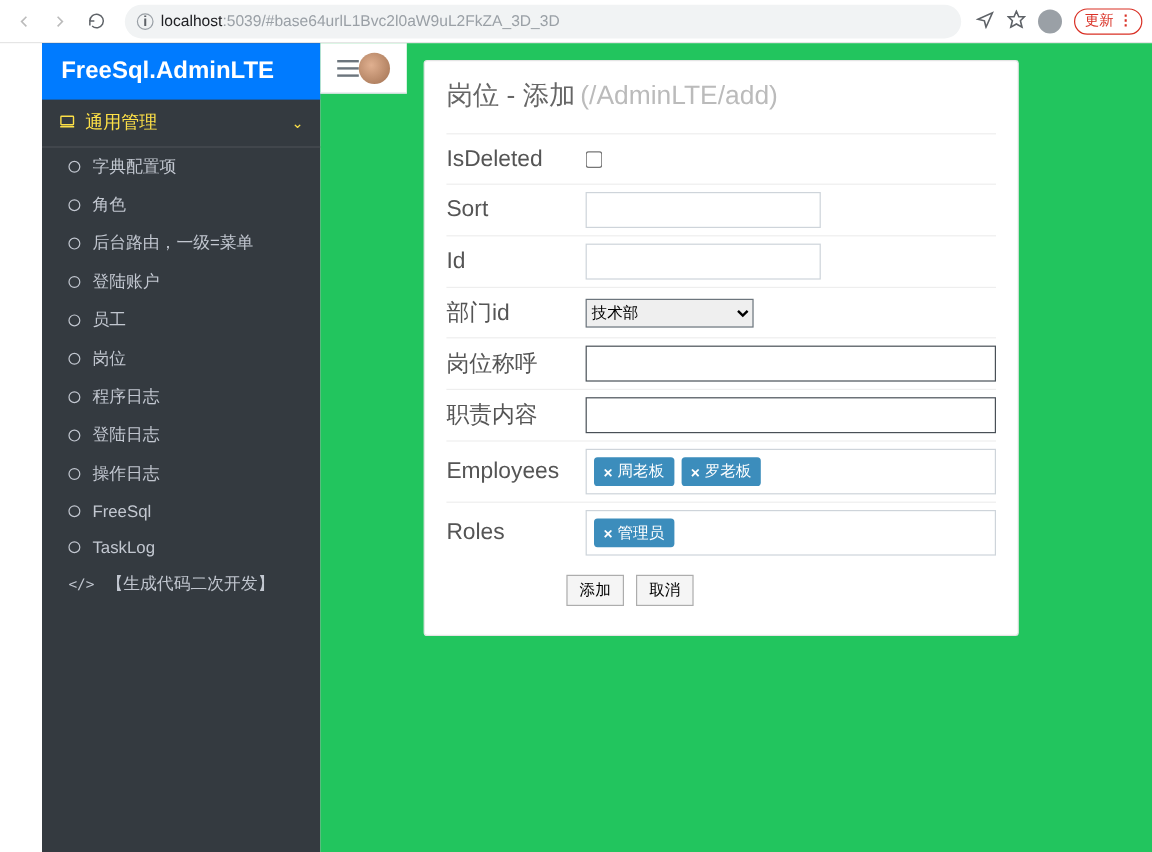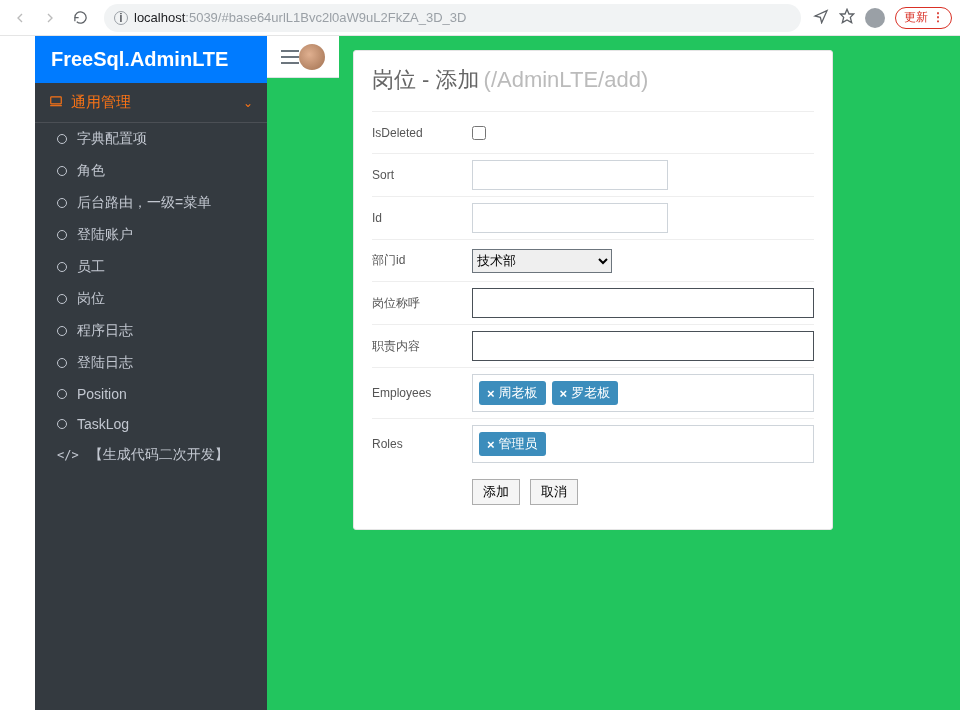--- a/index.html
+++ b/index.html
@@ -15,42 +15,42 @@
 .url-text .path { color: #9aa0a6; }
 .chrome-actions { display: flex; align-items: center; gap: 10px; color: #5f6368; font-size: 14px; }
 .update-pill { border: 1px solid #d93025; color: #d93025; border-radius: 13px; padding: 1px 8px 2px; font-size: 12px; display:flex; align-items:center; gap:4px;}
 .update-pill .dots { color: #d93025; font-weight: bold; letter-spacing: -1px;}
 .profile-icon { width: 20px; height: 20px; border-radius: 50%; background: #9aa0a6; display: inline-block; }
 
 
 .app { display: flex; height: 674px; padding-left: 35px; }
 .sidebar { width: 232px; background: #343a40; color: #c2c7d0; display: flex; flex-direction: column; }
 .brand { background: #007bff; color: #fff; font-weight: 700; font-size: 20px; padding: 12px 16px; }
-.side-section { padding: 10px 14px; display: flex; align-items: center; justify-content: space-between; color: #f97316; font-size: 15px; border-bottom: 1px solid #4b4f55; cursor: pointer;}
+.side-section { padding: 10px 14px; display: flex; align-items: center; justify-content: space-between; color: #fde047; font-size: 15px; border-bottom: 1px solid #4b4f55; cursor: pointer;}
 .side-section .chev { font-size: 12px; }
 .side-items { list-style: none; }
 .side-items li { padding: 7px 14px 7px 22px; font-size: 14px; color: #c2c7d0; display: flex; align-items: center; gap: 10px; cursor: pointer;}
 .side-items li .circle { width: 10px; height: 10px; border: 1.5px solid #c2c7d0; border-radius: 50%; flex:0 0 auto;}
 .side-items li.dev .dev-ico { font-family: monospace; font-size: 12px; color:#c2c7d0; }
 
 .main { flex: 1; background: #22c55e; display: flex; }
 .topbar { height: 42px; background: #fff; border-bottom: 1px solid #dee2e6; display: flex; align-items: center; justify-content: space-between; padding: 0 14px; }
 .hamburger { width: 18px; height: 14px; display: flex; flex-direction: column; justify-content: space-between; cursor:pointer;}
 .hamburger span { height: 2px; background: #6c757d; }
 .avatar { width: 26px; height: 26px; border-radius: 50%; background: radial-gradient(circle at 40% 40%, #e0b090, #a07050); }
 
 .content { padding: 14px; }
 .card { background: #fff; border: 1px solid #e5e5e5; border-radius: 3px; padding: 14px 18px; }
 .page-title { font-size: 22px; color: #666; font-weight: 400; margin-bottom: 16px; display:flex; align-items:baseline; gap:4px;}
 .page-title .muted { color: #bbb; }
 
 .form-row { display: flex; align-items: center; border-top: 1px solid #eee; min-height: 42px; padding: 6px 0;}
 .form-row:last-child { border-bottom: 1px solid #eee; }
-.form-label { width: 100px; color: #555; font-size: 12px; padding-right: 6px;}
-.form-field { flex: 1; display: flex; align-items: center; gap: 6px; flex-wrap: wrap; }
+.form-label { width: 100px; color: #555; font-size: 19px; padding-right: 6px;}
+.form-field { flex: 1; display: flex; align-items: center; gap: 6px; flex-wrap: wrap; margin-left: 16px; }
 
 .input-sm { width: 196px; height: 30px; border: 1px solid #ced4da; padding: 2px 6px; font-size: 14px;}
 .input-lg { width: 342px; height: 30px; border: 1.5px solid #495057; padding: 2px 6px; font-size: 14px;}
 .select-sm { width: 140px; height: 24px; border: 1px solid #6c757d; font-size: 13px; background:#efefef;}
 .cbx { width: 14px; height: 14px; }
 
 .tag-container { flex:1; border:1px solid #ced4da; padding:4px 6px; display:flex; gap:6px; align-items:center; min-height:38px;}
 .tag { background: #3c8dbc; color: #fff; border-radius: 3px; padding: 3px 8px; font-size: 13px; display: inline-flex; align-items: center; gap: 4px; }
 .tag .x { font-weight: bold; cursor:pointer;}
 
@@ -145,21 +145,25 @@
       <li>
           <span class="circle"></span>
           <span>程序日志</span>
         </li>
       <li>
           <span class="circle"></span>
           <span>登陆日志</span>
         </li>
       <li>
           <span class="circle"></span>
-          <span>Position</span>
+          <span>操作日志</span>
+        </li>
+      <li>
+          <span class="circle"></span>
+          <span>FreeSql</span>
         </li>
       <li>
           <span class="circle"></span>
           <span>TaskLog</span>
         </li>
       <li class="dev">
           <span class="dev-ico">&lt;/&gt;</span>
           <span>【生成代码二次开发】</span>
         </li>
     </ul>

